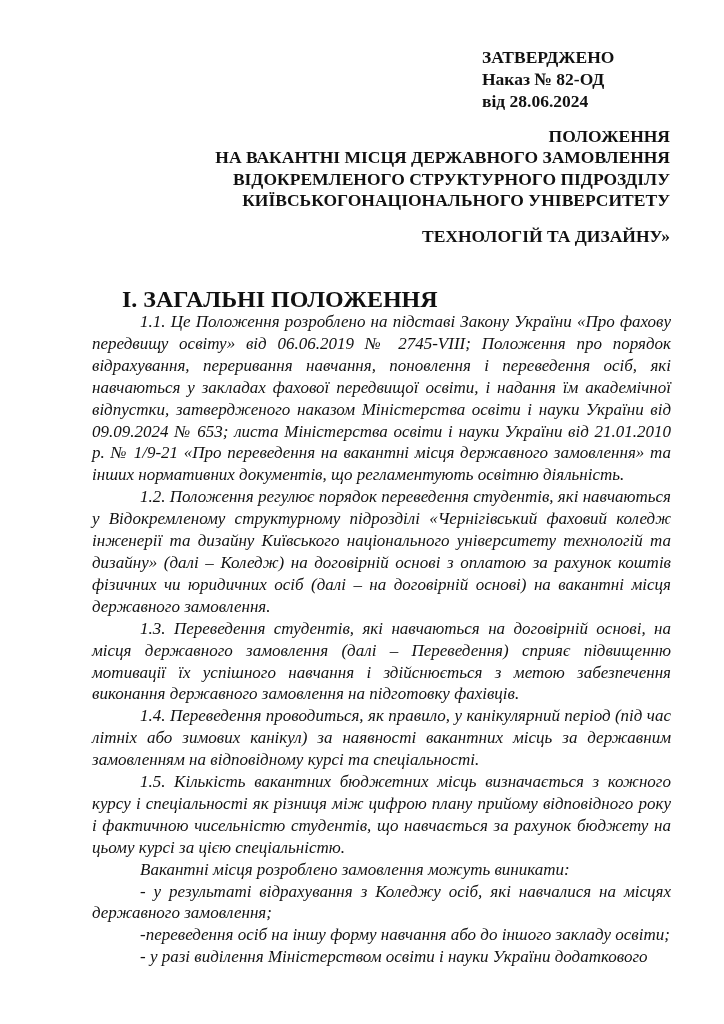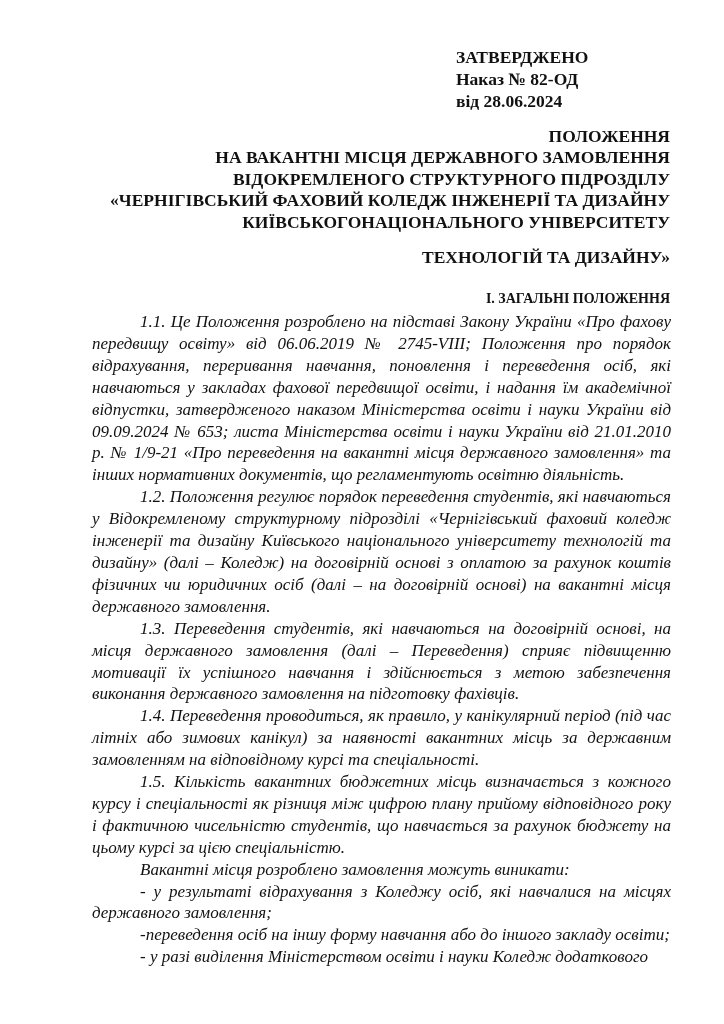--- a/index.html
+++ b/index.html
@@ -10,21 +10,21 @@
     body {
       width: 724px;
       height: 1024px;
       position: relative;
       overflow: hidden;
       font-family: "Liberation Serif", "DejaVu Serif", serif;
       color: #111111;
     }
     .approval {
       position: absolute;
-      left: 456px;
+      left: 482px;
       top: 46px;
       font-weight: bold;
       font-size: 17.5px;
       line-height: 22px;
     }
     .approval div { white-space: nowrap; }
     .title-block {
       position: absolute;
       left: 90px;
       top: 126px;
@@ -34,23 +34,23 @@
       font-size: 17.5px;
       line-height: 21.4px;
     }
     .title-block div { white-space: nowrap; }
     .title-block .last { margin-top: 14px; }
     .section-heading {
       position: absolute;
       left: 90px;
       top: 288px;
       width: 580px;
-      text-align: right;
+      text-align: left;
       font-weight: bold;
-      font-size: 14px;
+      font-size: 24px;
       line-height: 22px;
       padding-left: 32px;
       box-sizing: border-box;
     }
     .body-text {
       position: absolute;
       left: 92px;
       top: 311px;
       width: 579px;
       font-size: 17px;
@@ -69,30 +69,29 @@
 <div class="approval">
   <div>ЗАТВЕРДЖЕНО</div>
   <div>Наказ № 82-ОД</div>
   <div>від 28.06.2024</div>
 </div>
 
 <div class="title-block">
   <div>ПОЛОЖЕННЯ</div>
   <div>НА ВАКАНТНІ МІСЦЯ ДЕРЖАВНОГО ЗАМОВЛЕННЯ</div>
   <div>ВІДОКРЕМЛЕНОГО СТРУКТУРНОГО ПІДРОЗДІЛУ</div>
-  <div>«ЧЕРНІГІВСЬКИЙ ФАХОВИЙ КОЛЕДЖ ІНЖЕНЕРІЇ ТА ДИЗАЙНУ</div>
   <div>КИЇВСЬКОГОНАЦІОНАЛЬНОГО УНІВЕРСИТЕТУ</div>
   <div class="last">ТЕХНОЛОГІЙ ТА ДИЗАЙНУ»</div>
 </div>
 
 <div class="section-heading">І. ЗАГАЛЬНІ ПОЛОЖЕННЯ</div>
 
 <div class="body-text">
   <p class="para">1.1. Це Положення розроблено на підставі Закону України «Про фахову передвищу освіту» від 06.06.2019 № 2745-VIII; Положення про порядок відрахування, переривання навчання, поновлення і переведення осіб, які навчаються у закладах фахової передвищої освіти, і надання їм академічної відпустки, затвердженого наказом Міністерства освіти і науки України від 09.09.2024 № 653; листа Міністерства освіти і науки України від 21.01.2010 р.    № 1/9-21 «Про переведення на вакантні місця державного замовлення» та інших нормативних документів, що регламентують освітню діяльність.</p>
   <p class="para">1.2. Положення регулює порядок переведення студентів, які навчаються у Відокремленому структурному підрозділі «Чернігівський фаховий коледж інженерії та дизайну Київського національного університету технологій та дизайну» (далі – Коледж) на договірній основі з оплатою за рахунок коштів фізичних чи юридичних осіб (далі – на договірній основі) на вакантні місця державного замовлення.</p>
   <p class="para">1.3. Переведення студентів, які навчаються на договірній основі, на місця державного замовлення (далі – Переведення) сприяє підвищенню мотивації їх успішного навчання і здійснюється з метою забезпечення виконання державного замовлення на підготовку фахівців.</p>
   <p class="para">1.4. Переведення проводиться, як правило, у канікулярний період (під час літніх або зимових канікул) за наявності вакантних місць за державним замовленням на відповідному курсі та спеціальності.</p>
   <p class="para">1.5. Кількість вакантних бюджетних місць визначається з кожного курсу і спеціальності як різниця між цифрою плану прийому відповідного року і фактичною чисельністю студентів, що навчається за рахунок бюджету на цьому курсі за цією спеціальністю.</p>
   <p class="para">Вакантні місця розроблено замовлення можуть виникати:</p>
   <p class="para">- у результаті відрахування з Коледжу осіб, які навчалися на місцях державного замовлення;</p>
   <p class="para">-переведення осіб на іншу форму навчання або до іншого закладу освіти;</p>
-  <p class="para">- у разі виділення Міністерством освіти і науки Коледж додаткового</p>
+  <p class="para">- у разі виділення Міністерством освіти і науки України додаткового</p>
 </div>
 
 </body></html>

